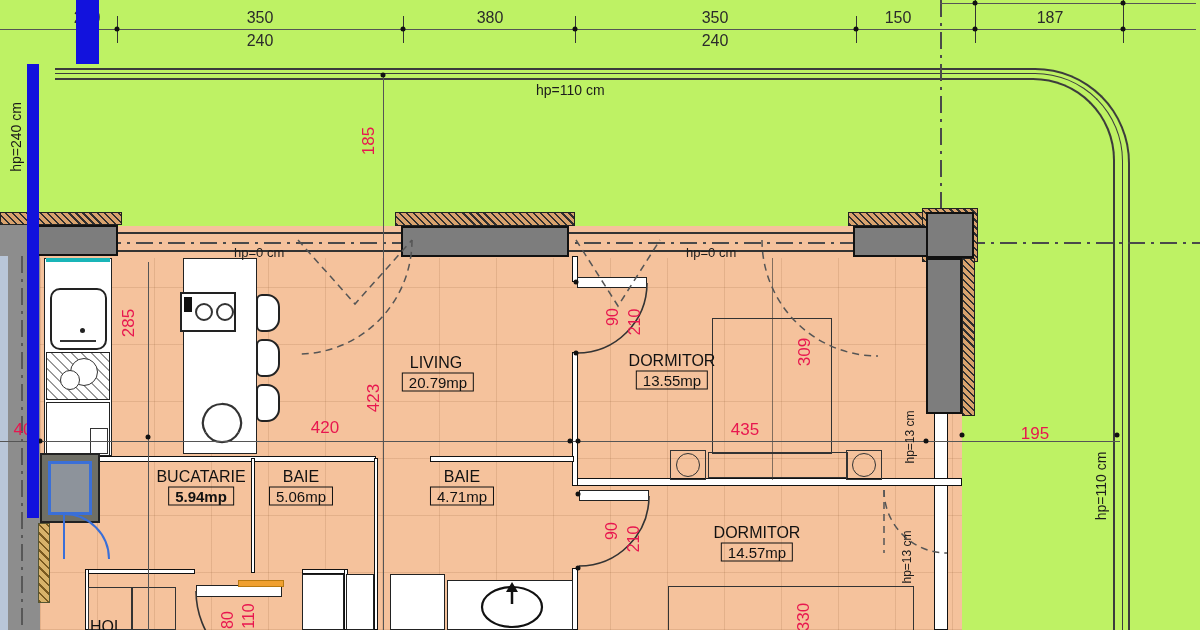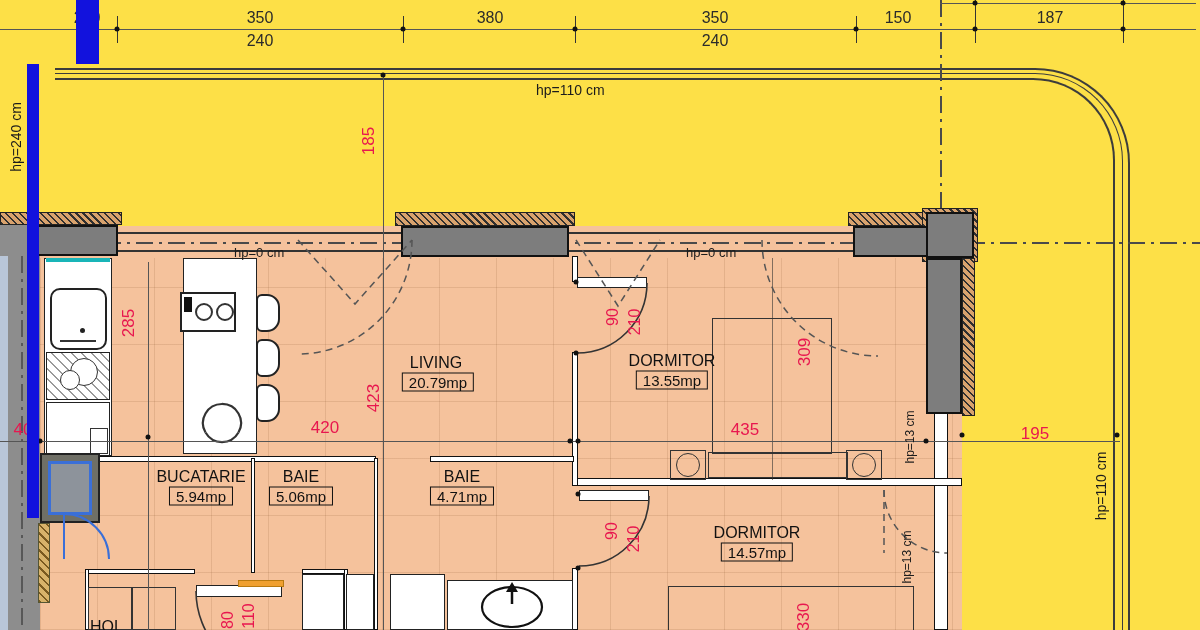--- a/index.html
+++ b/index.html
@@ -1,16 +1,16 @@
 <!DOCTYPE html>
 <html><head>
 <meta charset="utf-8">
 <style>
   html,body{margin:0;padding:0;background:#fff;}
-  #plan{position:relative;width:1200px;height:630px;background:#fde047;overflow:hidden;
+  #plan{position:relative;width:1200px;height:630px;background:#bef264;overflow:hidden;
         font-family:"Liberation Sans",sans-serif;color:#111;}
   .abs{position:absolute;}
   
   .floor{background:#f5c29c;}
   .grid{background-image:
      repeating-linear-gradient(90deg,rgba(120,70,30,.14) 0 1px,transparent 1px 57px),
      repeating-linear-gradient(0deg,rgba(120,70,30,.14) 0 1px,transparent 1px 57px);}
   
   .pier{background:#7d7d7d;border:2px solid #111;box-sizing:border-box;}
   .grayband{background:#8d8d8d;}
@@ -239,21 +239,21 @@
   <div class="abs red vrot" style="left:228px;top:620px;font-size:16px;">80</div>
   <div class="abs red vrot" style="left:249px;top:616px;font-size:16px;">110</div>
 
   <div class="abs rname hctr" style="left:436px;top:363px;">LIVING</div>
   <div class="abs abox hctr" style="left:438px;top:382px;">20.79mp</div>
   <div class="abs rname hctr" style="left:672px;top:361px;">DORMITOR</div>
   <div class="abs abox hctr" style="left:672px;top:380px;">13.55mp</div>
   <div class="abs rname hctr" style="left:757px;top:533px;">DORMITOR</div>
   <div class="abs abox hctr" style="left:757px;top:552px;">14.57mp</div>
   <div class="abs rname hctr" style="left:201px;top:477px;">BUCATARIE</div>
-  <div class="abs abox hctr" style="left:201px;top:496px;">5.94mp</div>
+  <div class="abs abox hctr" style="left:201px;top:496px;font-weight:bold;">5.94mp</div>
   <div class="abs rname hctr" style="left:301px;top:477px;">BAIE</div>
   <div class="abs abox hctr" style="left:301px;top:496px;">5.06mp</div>
   <div class="abs rname hctr" style="left:462px;top:477px;">BAIE</div>
   <div class="abs abox hctr" style="left:462px;top:496px;">4.71mp</div>
   <div class="abs rname" style="left:90px;top:618px;">HOL</div>
 
   <div class="abs blue" style="left:76px;top:0;width:23px;height:64px;"></div>
   <div class="abs blue" style="left:27px;top:64px;width:12px;height:454px;"></div>
 
 </div>

